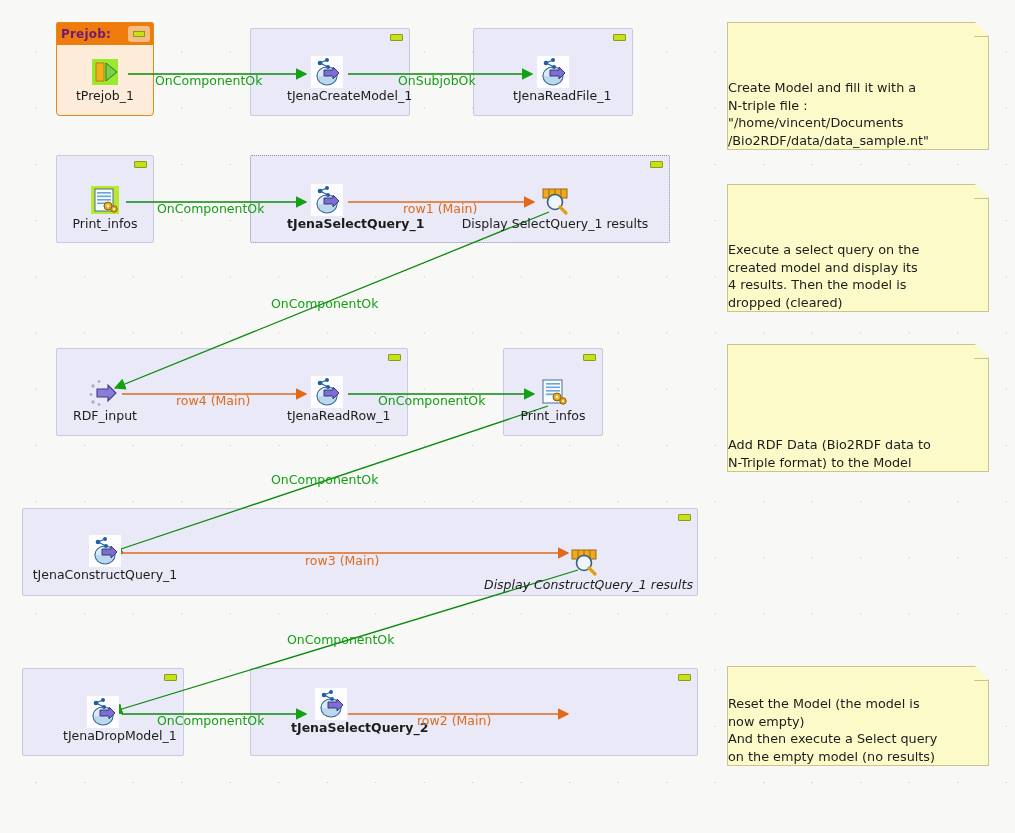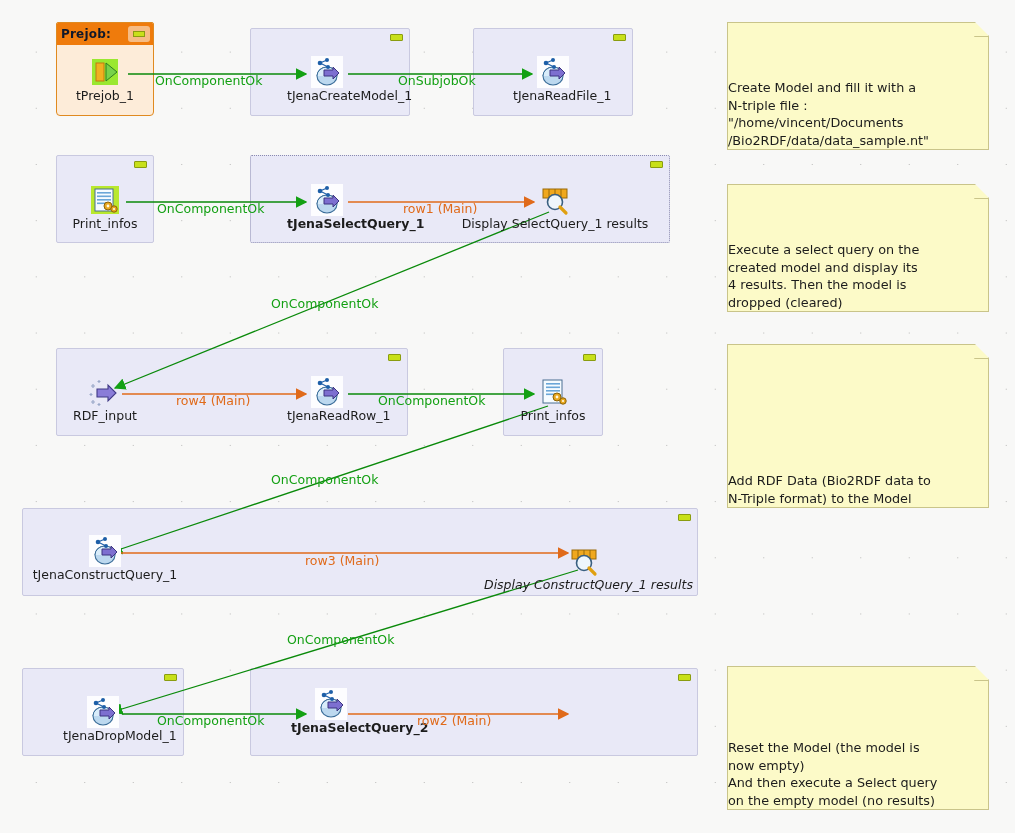--- a/index.html
+++ b/index.html
@@ -50,21 +50,21 @@
     background: #ef7b0c;
     border-radius: 1px 1px 0 0;
     display: flex;
     align-items: center;
     padding: 0 4px;
     position: relative;
   }
   .prejob-header .title {
     font-size: 12px;
     font-weight: bold;
-    color: #0f172a;
+    color: #701a75;
     letter-spacing: 0.2px;
   }
   .prejob-header .minbtn2 {
     position: absolute;
     right: 3px; top: 3px;
     width: 22px; height: 16px;
     background: #f6bc84;
     border-radius: 3px;
     display: flex; align-items: center; justify-content: center;
   }
@@ -463,29 +463,29 @@
 
   <div class="note" style="left:727px; top:184px; width:262px; height:128px;">
     <span class="fold"></span>
     <span class="foldline"></span>
     <div class="ntext">Execute a select query on the
 created model and display its
 4 results. Then the model is
 dropped (cleared)</div>
   </div>
 
-  <div class="note" style="left:727px; top:344px; width:262px; height:164px;">
+  <div class="note" style="left:727px; top:344px; width:262px; height:128px;">
     <span class="fold"></span>
     <span class="foldline"></span>
     <div class="ntext">Add RDF Data (Bio2RDF data to
 N-Triple format) to the Model</div>
   </div>
 
 
-  <div class="note" style="left:727px; top:666px; width:262px; height:144px;">
+  <div class="note" style="left:727px; top:666px; width:262px; height:100px;">
     <span class="fold"></span>
     <span class="foldline"></span>
     <div class="ntext">Reset the Model (the model is
 now empty)
 And then execute a Select query
 on the empty model (no results)</div>
   </div>
 
 </div>
 

